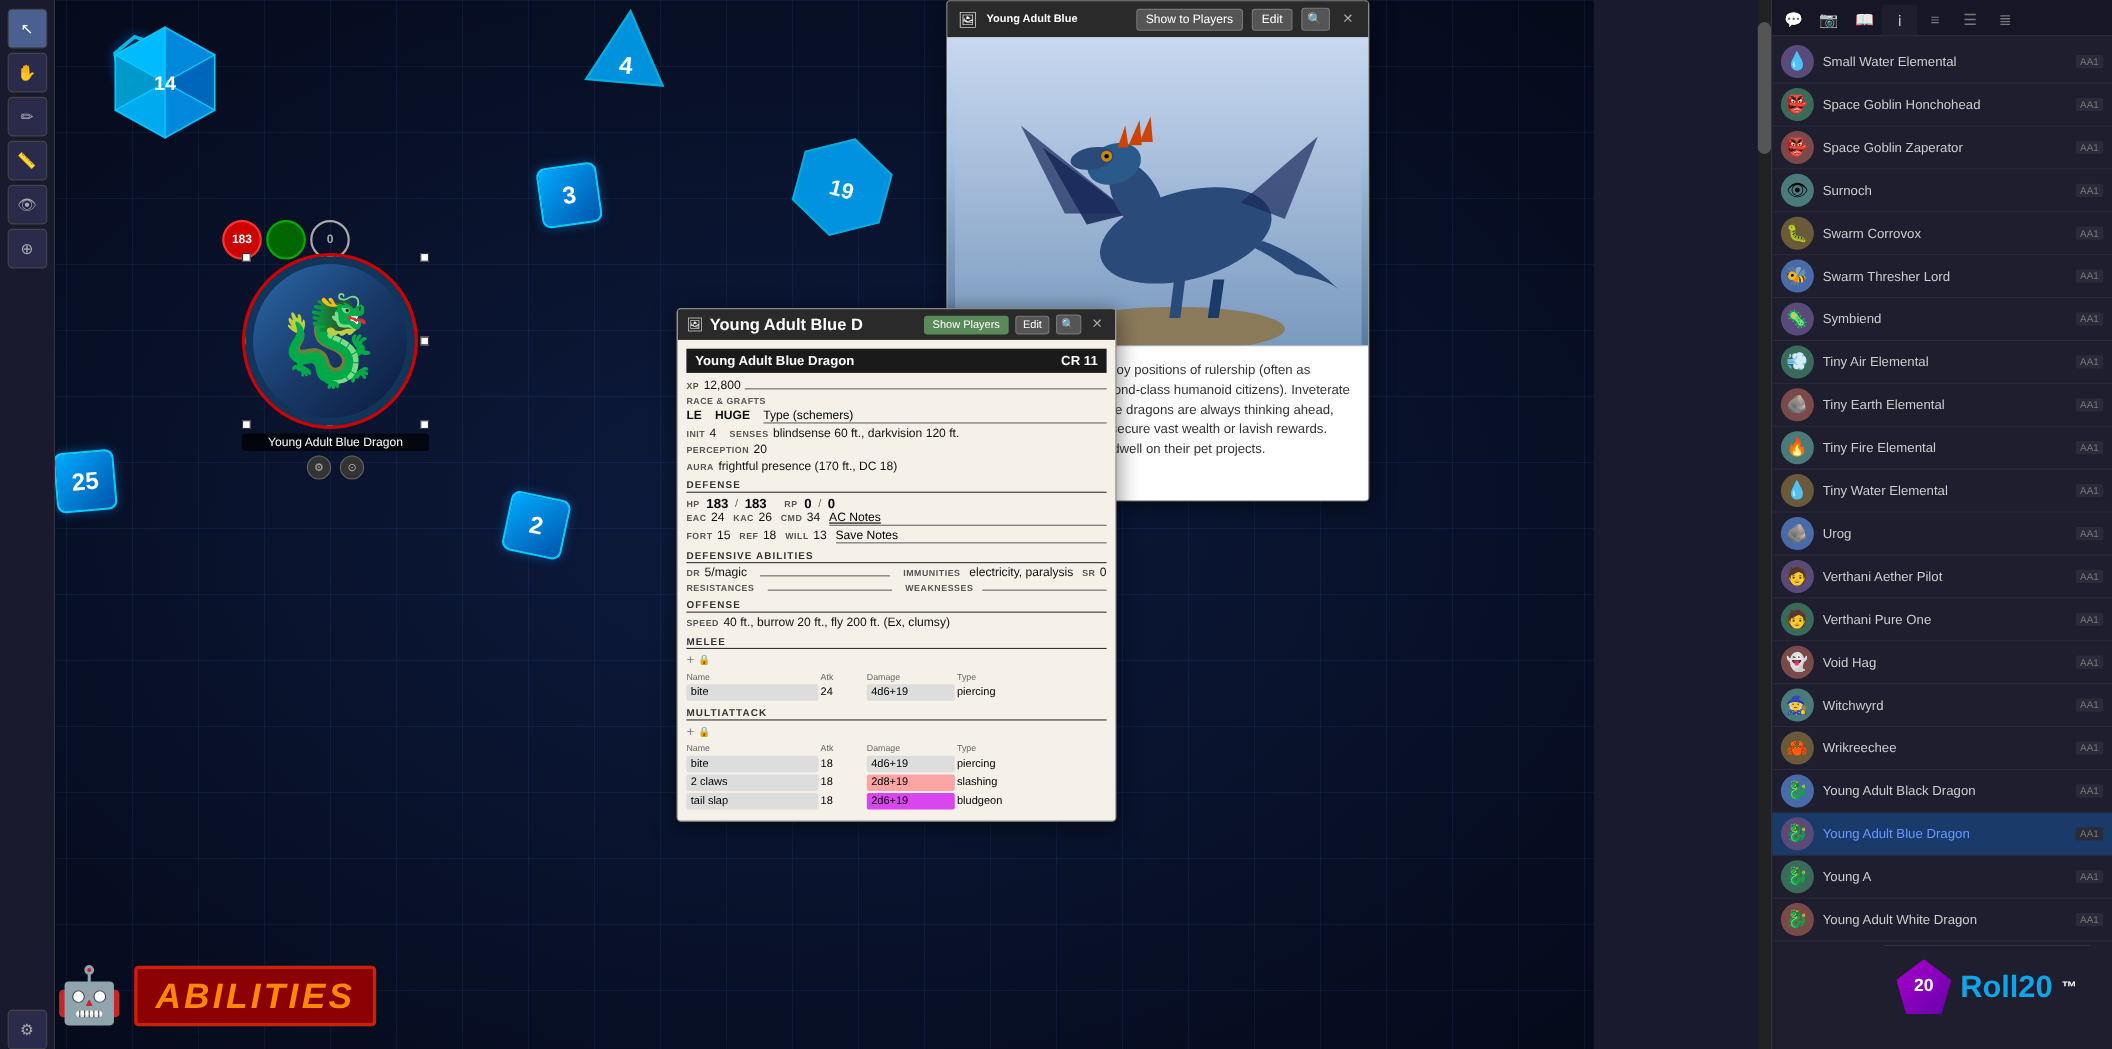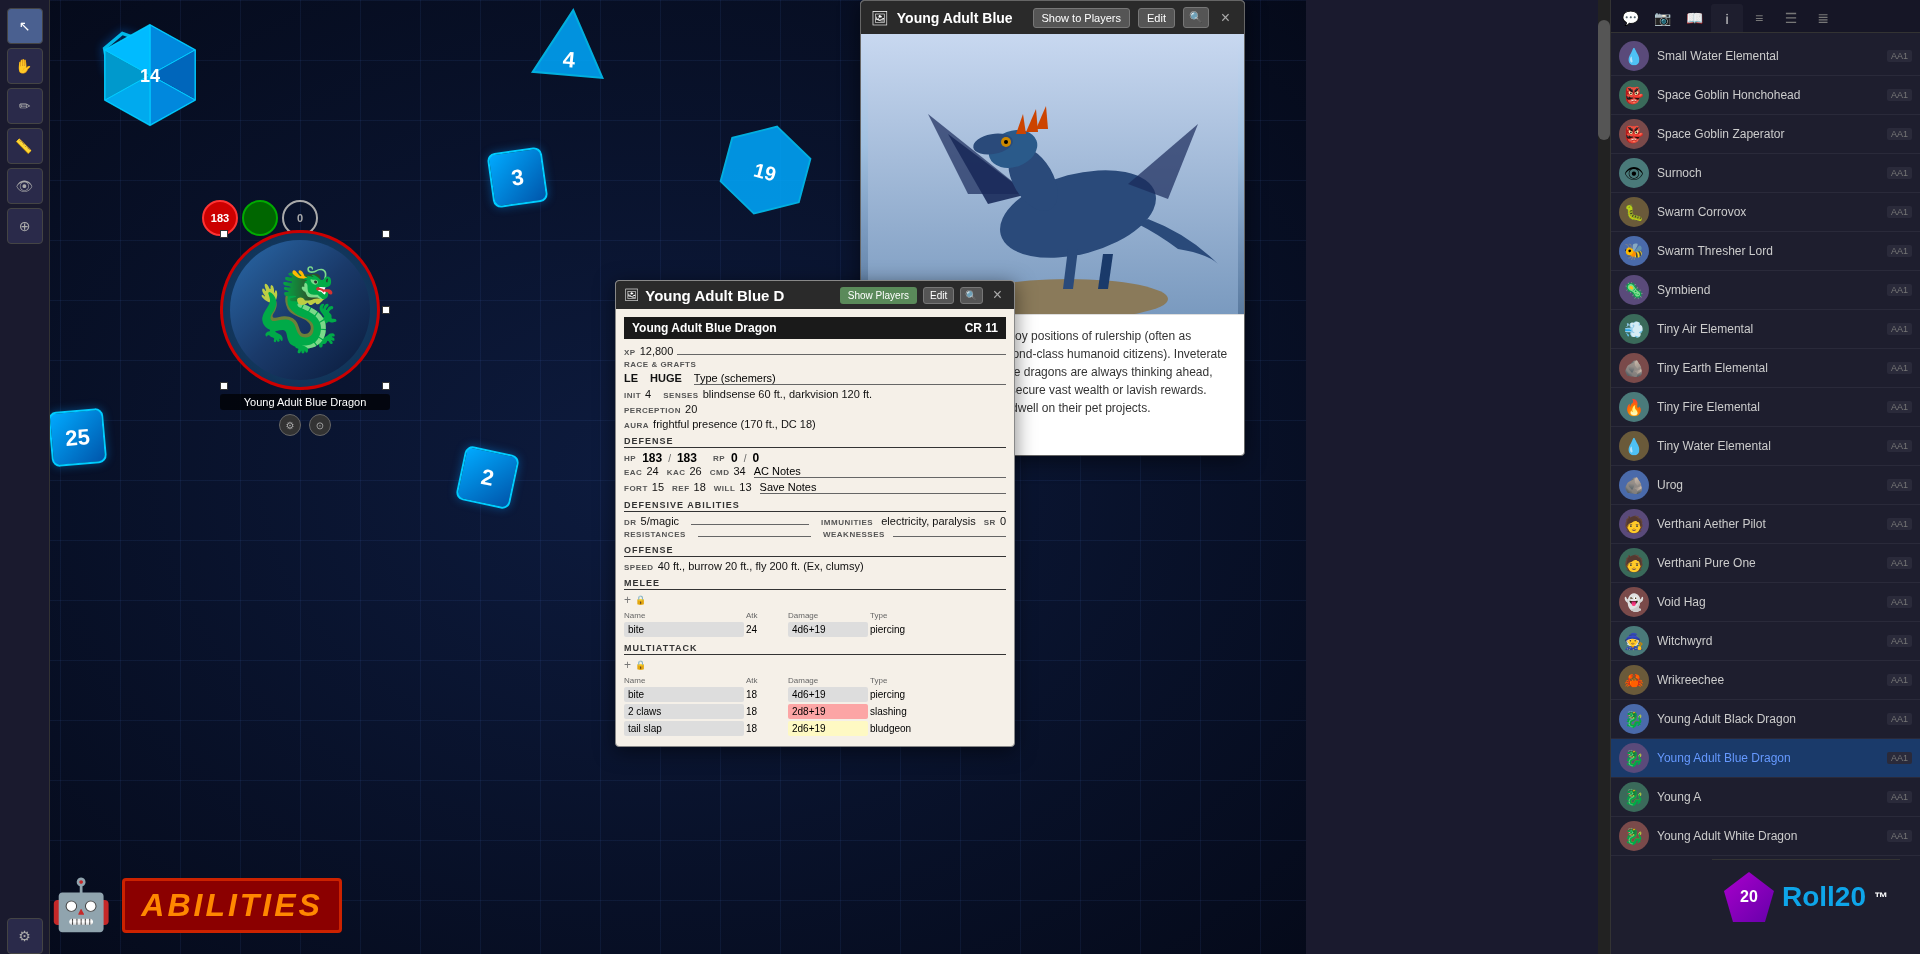--- a/index.html
+++ b/index.html
@@ -9,21 +9,21 @@
       overflow: hidden;
       font-family: Arial, sans-serif;
       background: #1a1a2e;
       position: relative;
     }
 
     
     #game-canvas {
       position: absolute;
       left: 0; top: 0;
-      width: 1306px;
+      width: 1449px;
       height: 954px;
       background: radial-gradient(ellipse at center, #0d1b3e 0%, #050a1a 100%);
       overflow: hidden;
     }
 
     
     #grid-overlay {
       position: absolute;
       left: 0; top: 0;
       width: 100%; height: 100%;
@@ -202,21 +202,21 @@
       color: white;
       padding: 6px 10px;
       display: flex;
       align-items: center;
       gap: 8px;
       font-size: 13px;
     }
     .sheet-title {
       flex: 1;
       font-weight: bold;
-      font-size: 14px;
+      font-size: 10px;
     }
     .sheet-btn {
       background: #555;
       border: 1px solid #777;
       color: white;
       padding: 3px 8px;
       border-radius: 3px;
       font-size: 11px;
       cursor: pointer;
     }
@@ -665,21 +665,21 @@
       <span class="hp-slash">/</span>
       <span class="hp-num">0</span>
     </div>
     <div class="stat-row">
       <span class="stat-label">EAC</span>
       <span class="stat-value">24</span>
       <span class="stat-label" style="margin-left:4px;">KAC</span>
       <span class="stat-value">26</span>
       <span class="stat-label" style="margin-left:4px;">CMD</span>
       <span class="stat-value">34</span>
-      <span class="underline-field" style="flex:1; margin-left:4px;">
+      <span class="underline-field" style="flex:1; margin-left:4px;text-decoration:underline;">
         <span>AC Notes</span>
       </span>
     </div>
     <div class="stat-row">
       <span class="stat-label">FORT</span>
       <span class="stat-value">15</span>
       <span class="stat-label" style="margin-left:4px;">REF</span>
       <span class="stat-value">18</span>
       <span class="stat-label" style="margin-left:4px;">WILL</span>
       <span class="stat-value">13</span>
@@ -748,21 +748,21 @@
     </div>
     <div class="attack-row">
       <span style="background:#ddd; padding:2px 4px; border-radius:2px;">2 claws</span>
       <span>18</span>
       <span style="background:#fca5a5; padding:2px 4px; border-radius:2px;">2d8+19</span>
       <span>slashing</span>
     </div>
     <div class="attack-row">
       <span style="background:#ddd; padding:2px 4px; border-radius:2px;">tail slap</span>
       <span>18</span>
-      <span style="background:#fef9c3; padding:2px 4px; border-radius:2px;">2d6+19</span>
+      <span style="background:#d946ef; padding:2px 4px; border-radius:2px;">2d6+19</span>
       <span>bludgeon</span>
     </div>
   </div>
 </div>
 
 <div id="right-sidebar">
   <div id="sidebar-tabs">
     <div class="sidebar-tab">💬</div>
     <div class="sidebar-tab">📷</div>
     <div class="sidebar-tab">📖</div>

